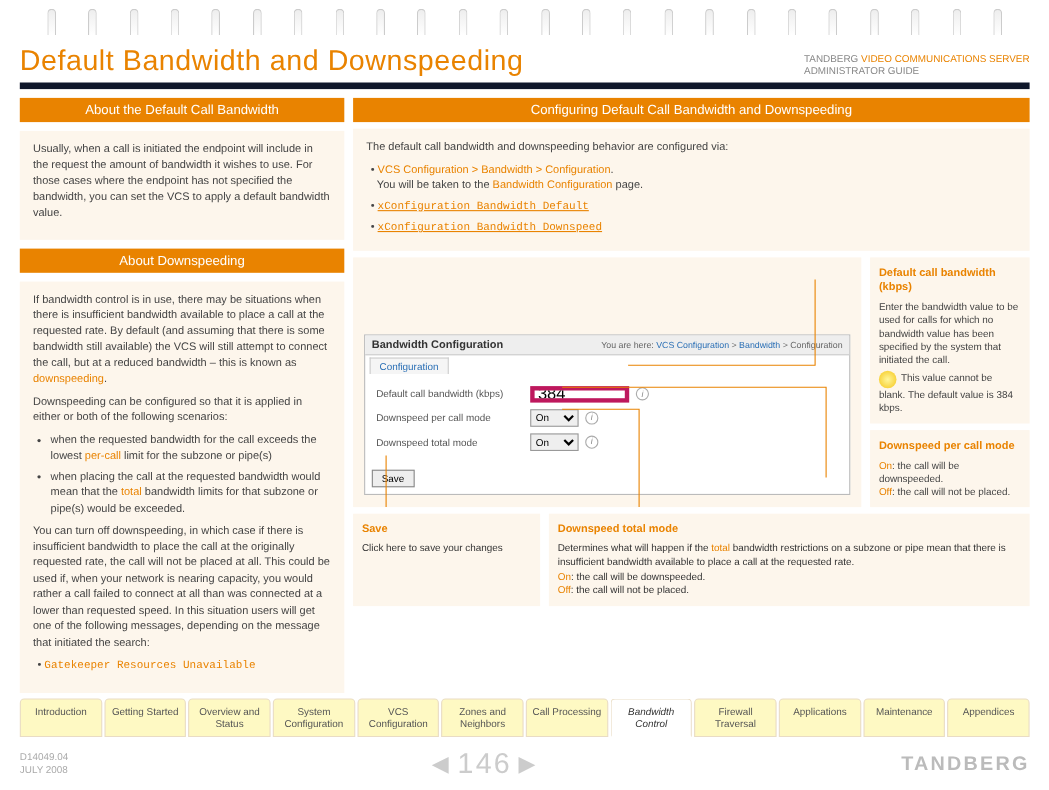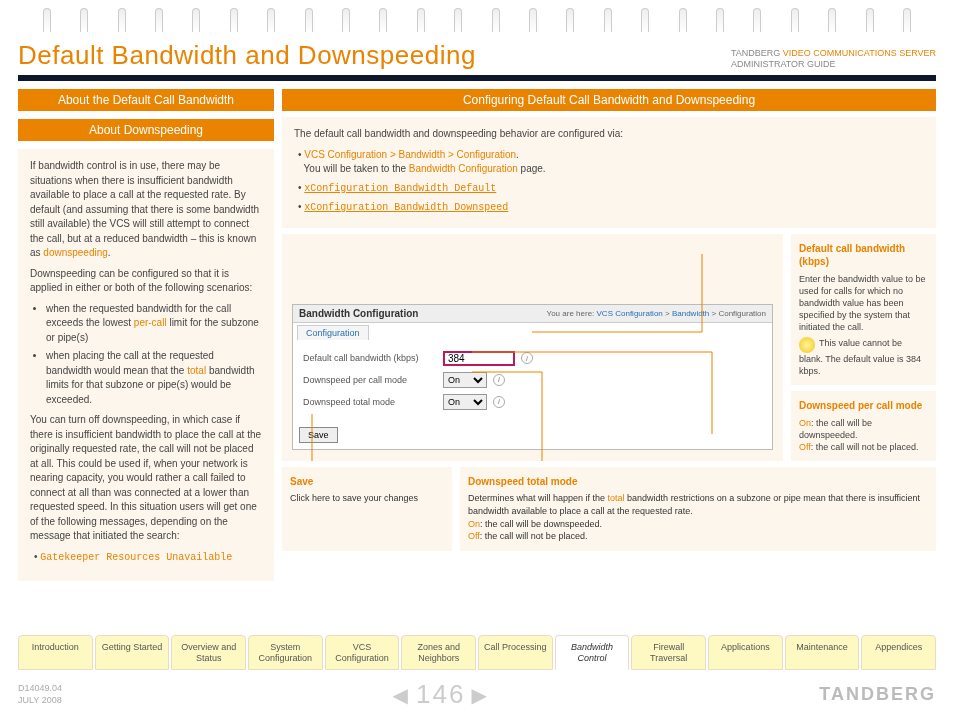--- a/index.html
+++ b/index.html
@@ -5,21 +5,21 @@
   * { box-sizing: border-box; margin: 0; padding: 0; }
   body { font-family: Arial, Helvetica, sans-serif; font-size: 11px; color: #333; background: #fff; }
   .page { width: 954px; height: 718px; margin: 0 auto; position: relative; background: #fff; padding: 0 18px; }
   .spiral { height: 32px; display: flex; justify-content: space-around; align-items: flex-end; padding: 0 10px; }
   .spiral span { width: 8px; height: 24px; border: 1px solid #ccc; border-bottom: none; border-radius: 4px 4px 0 0; background: linear-gradient(#eee,#fff); }
   .header { display: flex; justify-content: space-between; align-items: flex-end; border-bottom: 6px solid #0f172a; padding: 8px 0 4px; }
   .title { font-size: 26px; font-weight: 300; color: #e98300; letter-spacing: .5px; }
   .corp { font-size: 9px; color: #888; line-height: 1.3; }
   .corp .orange { color: #e98300; }
   .cols { display: flex; gap: 8px; margin-top: 8px; }
-  .left { width: 256px; display: flex; flex-direction: column; gap: 8px; }
+  .left { width: 295px; display: flex; flex-direction: column; gap: 8px; }
   .right { flex: 1; display: flex; flex-direction: column; gap: 6px; }
   .bar { background: #e98300; color: #fff; font-size: 12px; text-align: center; padding: 4px 6px; }
   .box { background: #fdf6ec; padding: 10px 12px; font-size: 10px; line-height: 1.45; color: #444; }
   .box p { margin-bottom: 6px; }
   .box ul { list-style: disc; padding-left: 16px; margin-bottom: 6px; }
   .box ul li { margin-bottom: 4px; }
   .o { color: #e98300; }
   .mono { font-family: "Courier New", monospace; color: #e98300; }
   .monou { font-family: "Courier New", monospace; color: #e98300; text-decoration: underline; }
   .right-row { display: flex; gap: 8px; }
@@ -29,21 +29,21 @@
   .info-box h4 { color: #e98300; font-size: 10px; font-weight: bold; margin-bottom: 4px; }
   .panel { background: #fff; border: 1px solid #bbb; font-size: 9px; }
   .panel-h { display:flex; justify-content:space-between; align-items:center; background:#eee; padding:3px 6px; font-weight:bold; border-bottom:1px solid #ccc; font-size:10px;}
   .crumb { font-weight:normal; font-size:8px; color:#666; }
   .crumb .lnk { color:#2a6fb5; }
   .tabrow { padding:2px 4px 0; }
   .tab { display:inline-block; border:1px solid #ccc; border-bottom:none; padding:2px 8px; background:#f5f5f5; color:#2a6fb5; font-size:9px; }
   .form { padding:8px 10px; }
   .frow { display:flex; align-items:center; padding:3px 0; font-size:9px; color:#555;}
   .frow .lbl { width:140px; }
-  .frow input[type=text]{ width:72px; height:15px; font-size:10px; border:2px solid #be185d; padding:0 3px;}
+  .frow input[type=text]{ width:90px; height:15px; font-size:15px; border:4px solid #be185d; padding:0 3px;}
   .frow select { width:44px; height:16px; font-size:9px; border:1px solid #999;}
   .info-i { margin-left:6px; color:#888; font-style:italic; border:1px solid #aaa; border-radius:50%; width:12px; height:12px; display:inline-flex; align-items:center; justify-content:center; font-size:8px;}
   .savebtn { margin:6px; padding:2px 8px; font-size:9px; border:1px solid #888; background:#eee;}
   .below-row { display:flex; gap:8px; }
   .below-box { background:#fdf6ec; padding:8px; font-size:9px; line-height:1.4; }
   .below-box h4 { color:#e98300; font-size:10px; font-weight:bold; margin-bottom:3px;}
   .bulb { display:inline-block; width:16px; height:16px; border-radius:50%; background:radial-gradient(#fff69a,#f5c518); vertical-align:top; margin-right:4px;}
   .tabs { position:absolute; bottom:48px; left:18px; right:18px; display:flex; gap:2px; }
   .tabs .t { flex:1; background:#fef9c3; border:1px solid #e9dcc4; border-radius:4px 4px 0 0; text-align:center; font-size:9px; padding:6px 2px; color:#555; line-height:1.15; cursor:pointer;}
   .tabs .t.active { background:#fff; color:#333; border-bottom-color:#fff;font-style:italic; }
@@ -90,20 +90,23 @@
     <div class="corp">
       <span>TANDBERG</span> <span class="orange">VIDEO COMMUNICATIONS SERVER</span><br>
       <span>ADMINISTRATOR GUIDE</span>
     </div>
   </div>
 
   <div class="cols">
 
     <div class="left">
       <div class="bar">About the Default Call Bandwidth</div>
+      <div class="box">
+        <p>Usually, when a call is initiated the endpoint will include in the request the amount of bandwidth it wishes to use.  For those cases where the endpoint has not specified the bandwidth, you can set the VCS to apply a default bandwidth value.</p>
+      </div>
       <div class="bar">About Downspeeding</div>
       <div class="box">
         <p><span>If bandwidth control is in use, there may be situations when there is insufficient bandwidth available to place a call at the requested rate.  By default (and assuming that there is some bandwidth still available) the VCS will still attempt to connect the call, but at a reduced bandwidth – this is known as </span><span class="o">downspeeding</span>.</p>
         <p>Downspeeding can be configured so that it is applied in either or both of the following scenarios:</p>
         <ul>
           <li><span>when the requested bandwidth for the call exceeds the lowest </span><span class="o">per-call</span><span> limit for the subzone or pipe(s)</span></li>
           <li><span>when placing the call at the requested bandwidth would mean that the </span><span class="o">total</span><span> bandwidth limits for that subzone or pipe(s) would be exceeded.</span></li>
         </ul>
         <p>You can turn off downspeeding, in which case if there is insufficient bandwidth to place the call at the originally requested rate, the call will not be placed at all.  This could be used if, when your network is nearing capacity, you would rather a call failed to connect at all than was connected at a lower than requested speed. In this situation users will get one of the following messages, depending on the message that initiated the search:</p>
         <ul style="list-style:none;padding-left:4px;">

